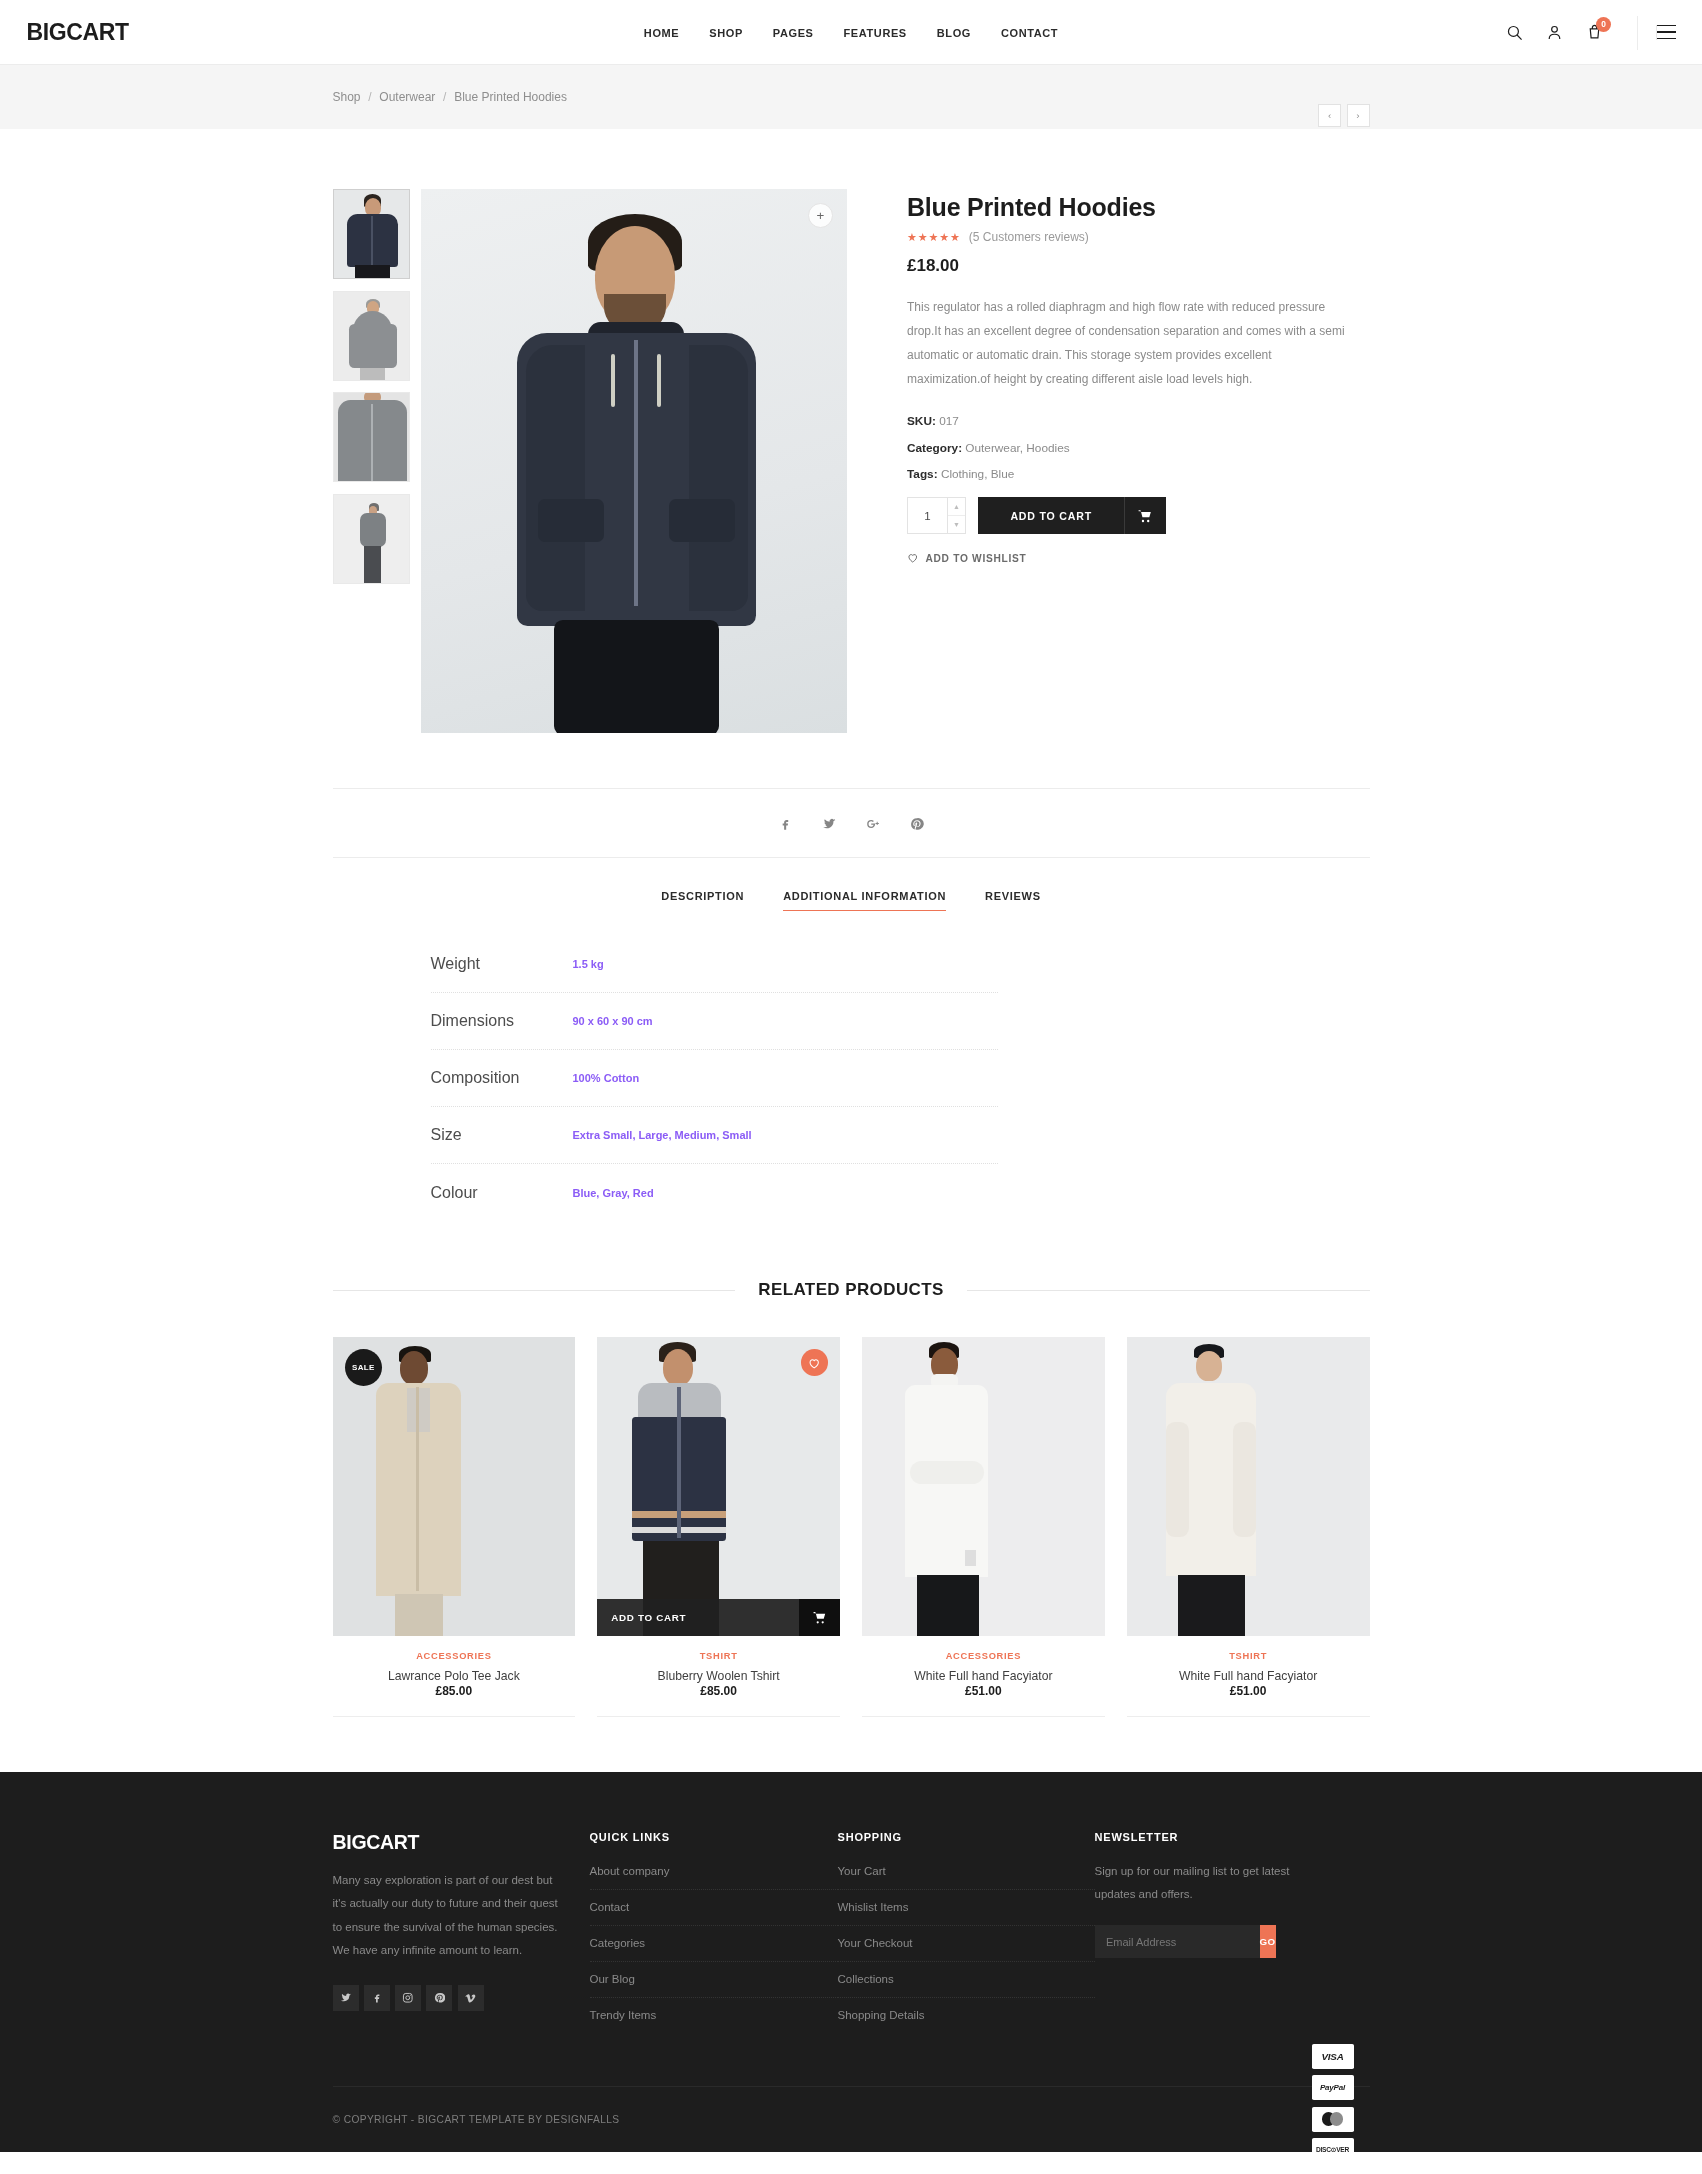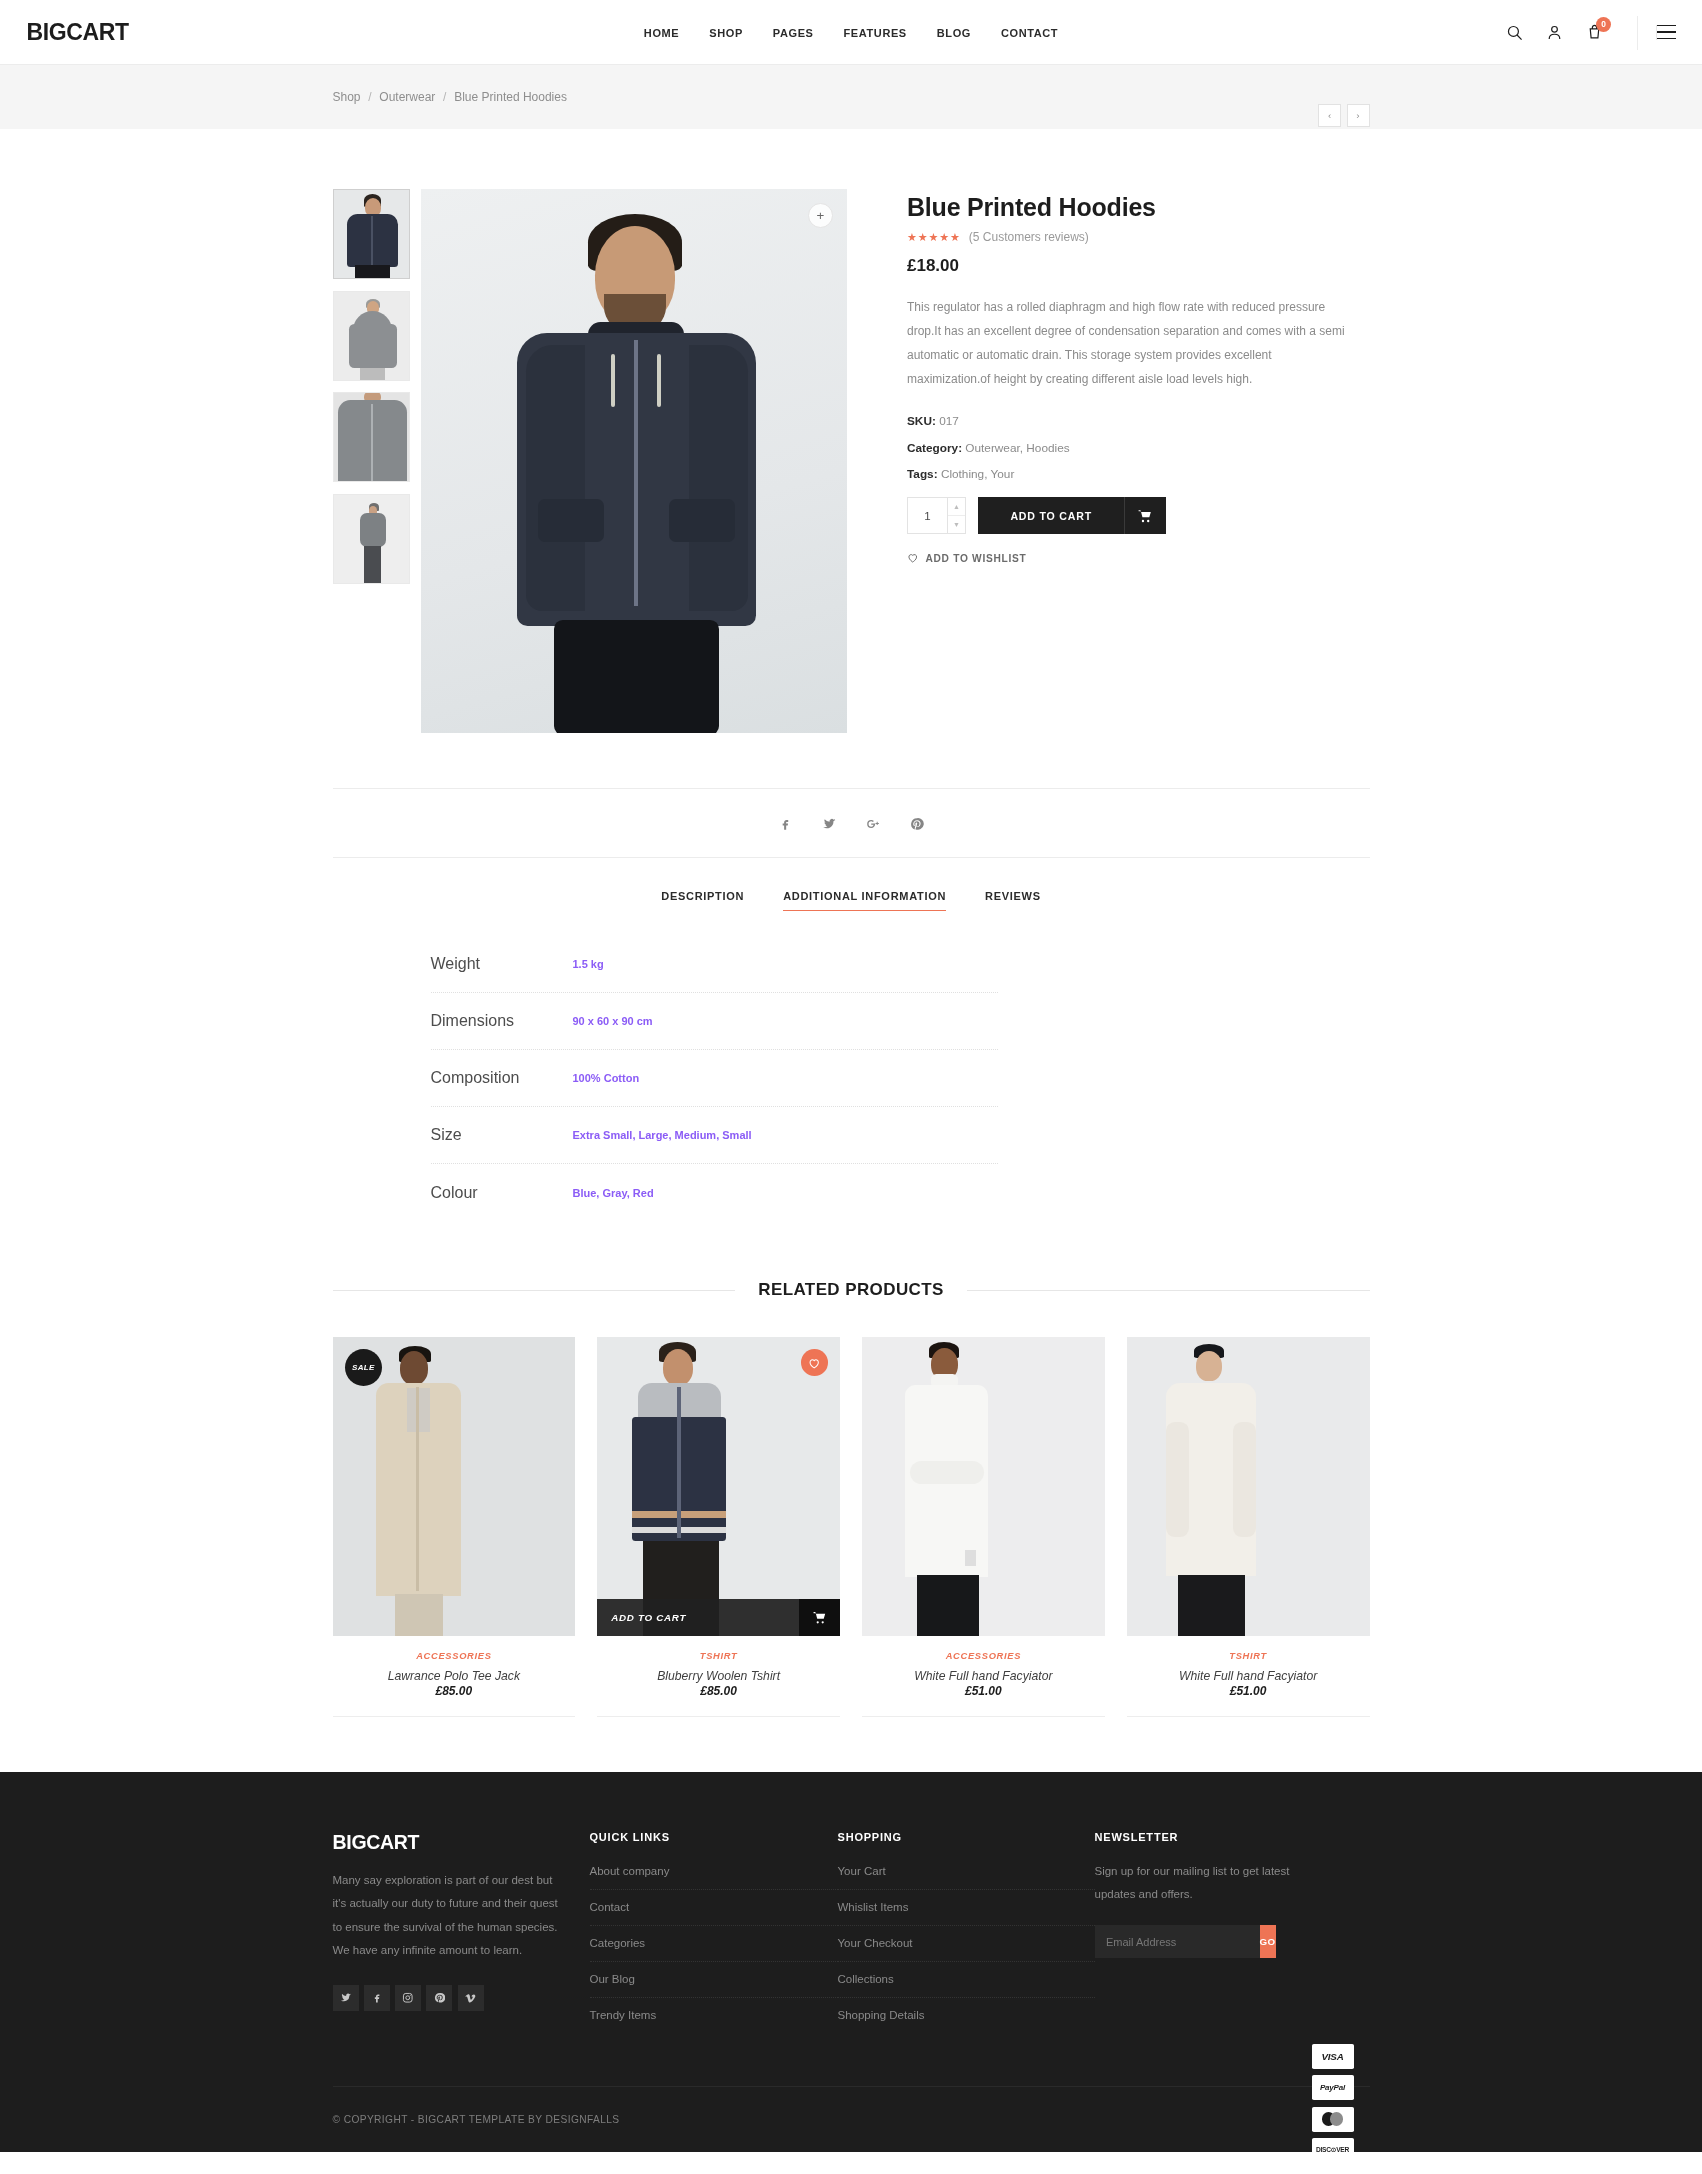--- a/index.html
+++ b/index.html
@@ -222,21 +222,21 @@
   
   .related { padding-top: 59px; }
   .rel-head {
     display: flex; align-items: center; gap: 23px; justify-content: center;
   }
   .rel-head .line { height: 0.9px; background: #e6e6e6; flex: 1; }
   .rel-head h3 {
     font-size: 17px; font-weight: 700; letter-spacing: 0.4px; color: #1d1d1d;
     white-space: nowrap;
   }
-  .grid { display: flex; gap: 22px; margin-top: 37px; font-style: italic; }
+  .grid { display: flex; gap: 22px; margin-top: 37px; }
   .card { width: 153px; flex: 1; }
   .cardimg {
     position: relative; height: 299px; overflow: hidden; background: #e9ebec;
   }
   .sale {
     position: absolute; top: 12.4px; left: 12.4px;
     width: 37px; height: 37px; border-radius: 50%;
     background: #1a1a1a; color: #fff;
     font-size: 8px; font-weight: 700; letter-spacing: 0.4px;
     display: flex; align-items: center; justify-content: center;
@@ -465,21 +465,21 @@
           <p>
             <b>SKU:</b>
             <span>017</span>
           </p>
           <p>
             <b>Category:</b>
             <span>Outerwear, Hoodies</span>
           </p>
           <p>
             <b>Tags:</b>
-            <span>Clothing, Your</span>
+            <span>Clothing, Blue</span>
           </p>
         </div>
 
         <div class="cartrow">
           <div class="qty">
             <input type="text" value="1" style="">
             <div class="spin">
               <button>▲</button>
               <button>▼</button>
             </div>

